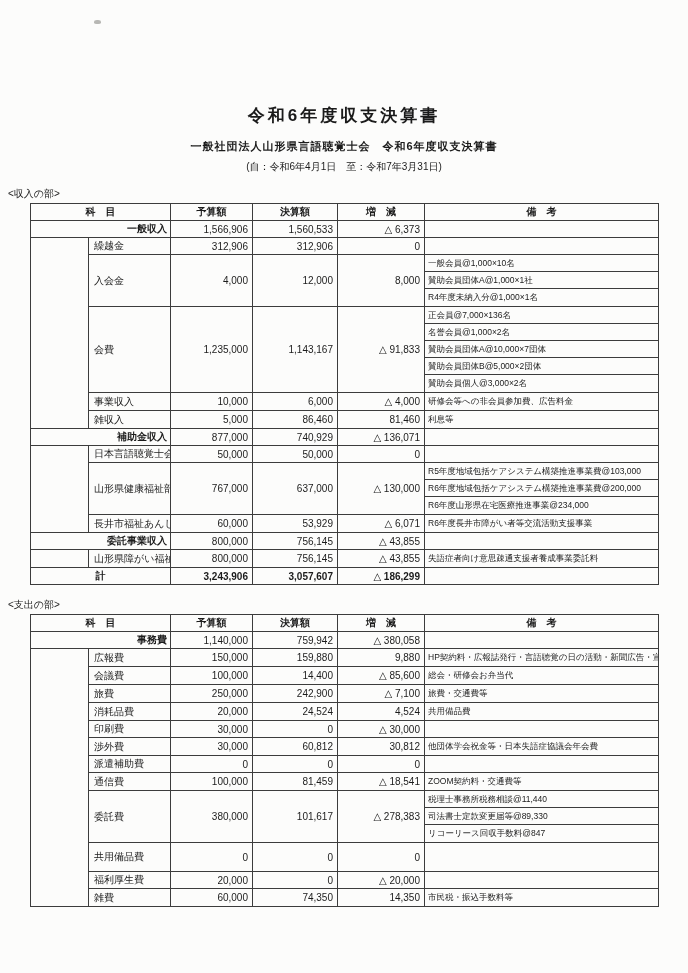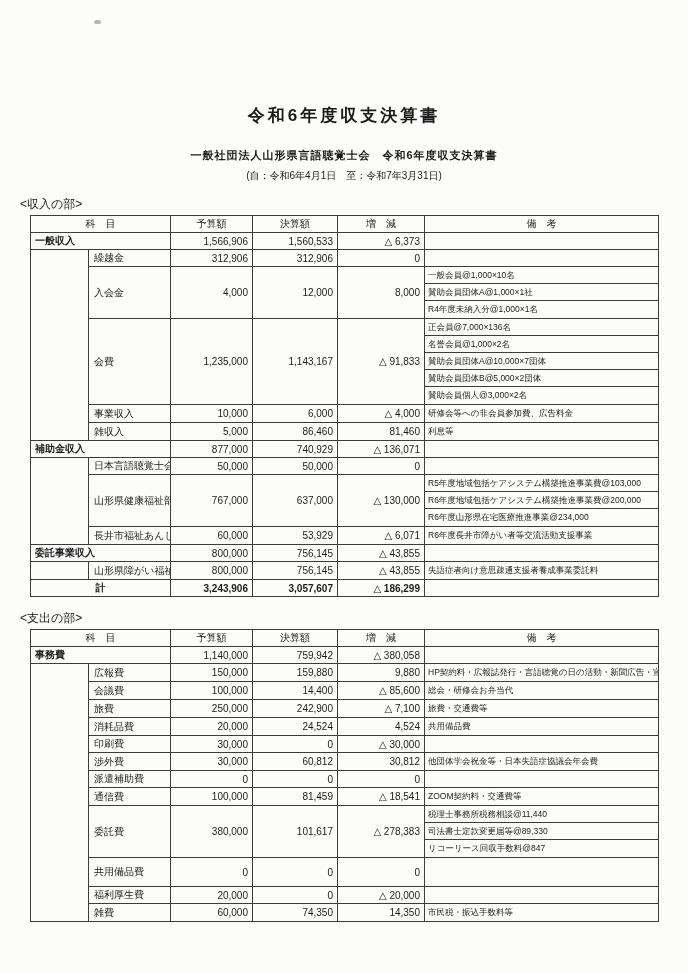--- a/index.html
+++ b/index.html
@@ -5,31 +5,31 @@
   * { margin:0; padding:0; box-sizing:border-box; }
   html,body { background:#ffffff; }
   body {
     width:688px; height:973px; margin:0 auto; position:relative;
     font-family:"Liberation Sans","DejaVu Sans",sans-serif;
     background:var(--paper,#fcfcfb); color:var(--ink,#1b1b1b);
     overflow:hidden;
   }
   .speck { position:absolute; left:94px; top:20px; width:7px; height:4px; background:#9a9a96; border-radius:40%; opacity:.7; }
   .doc-title { padding-top:104px; text-align:center; font-size:17px; font-weight:bold; letter-spacing:3px; }
-  .doc-subtitle { margin-top:21px; text-align:center; font-size:11px; font-weight:bold; letter-spacing:1px; }
+  .doc-subtitle { margin-top:12px; text-align:center; font-size:11px; font-weight:bold; letter-spacing:1px; }
   .doc-period { margin-top:6px; text-align:center; font-size:10px; }
-  .section-label { margin:13px 0 2px 20px; font-size:12px; }
+  .section-label { margin:13px 0 2px 8px; font-size:10px; }
   table.ledger { border-collapse:collapse; margin-left:30px; width:628px; table-layout:fixed; }
   .ledger th, .ledger td {
     border:1px solid var(--line,#3c3c3c); font-size:10px; padding:0 3px;
     overflow:hidden; white-space:nowrap;
   }
   .ledger tr { height:17px; }
-  .ledger th { font-weight:normal; }
-  td.cat { font-weight:bold; text-align:left; padding-left:4px; }
+  .ledger th { font-weight:bold; }
+  td.cat { font-weight:bold; text-align:right; padding-left:4px; }
   td.subj { text-align:left; padding-left:5px; font-weight:normal; }
   td.num { text-align:right; padding-right:4px; }
   td.remarks { padding:0; vertical-align:top; }
   td.spacer { background:transparent; }
   .rline { height:17px; line-height:16px; font-size:8.5px; padding:0 3px;
            border-bottom:1px solid var(--line,#3c3c3c); overflow:hidden; white-space:nowrap; }
   .rline:last-child { border-bottom:none; }
   tr.total-row td { font-weight:bold; }
   td.total-label { text-align:center; font-weight:bold; }
 </style>

